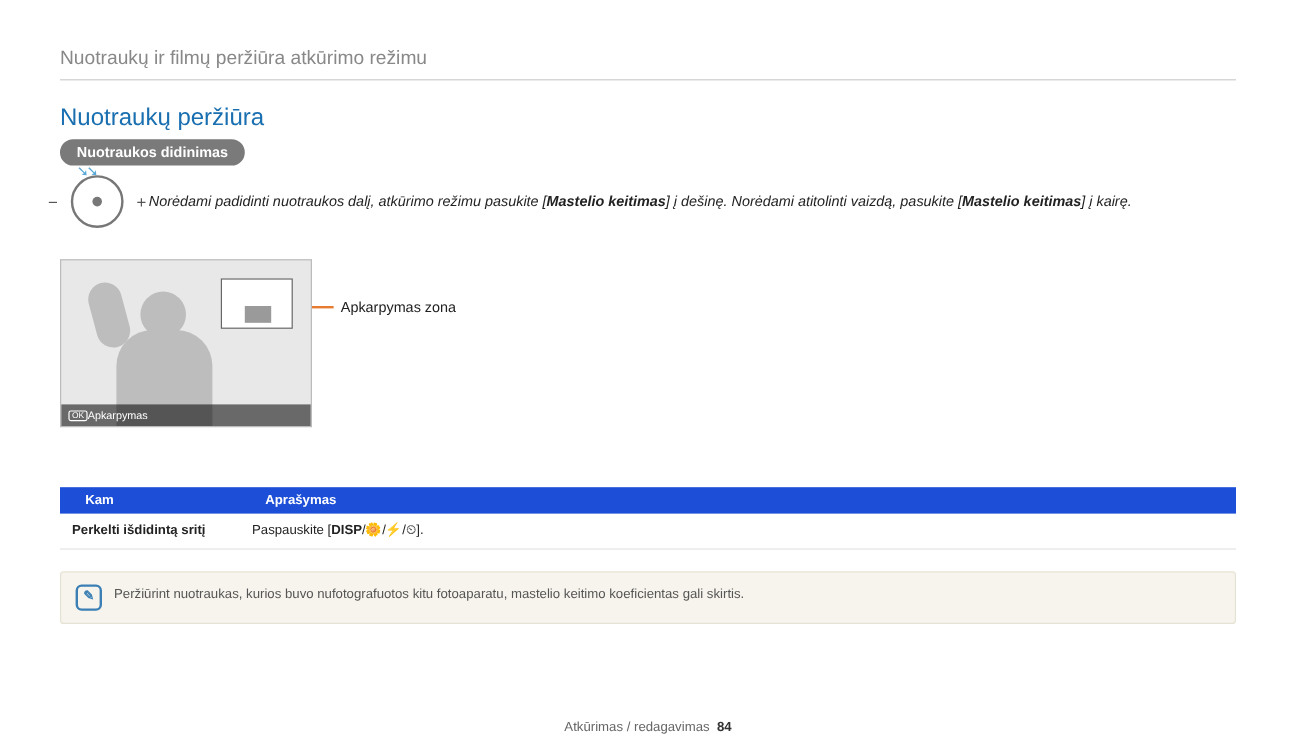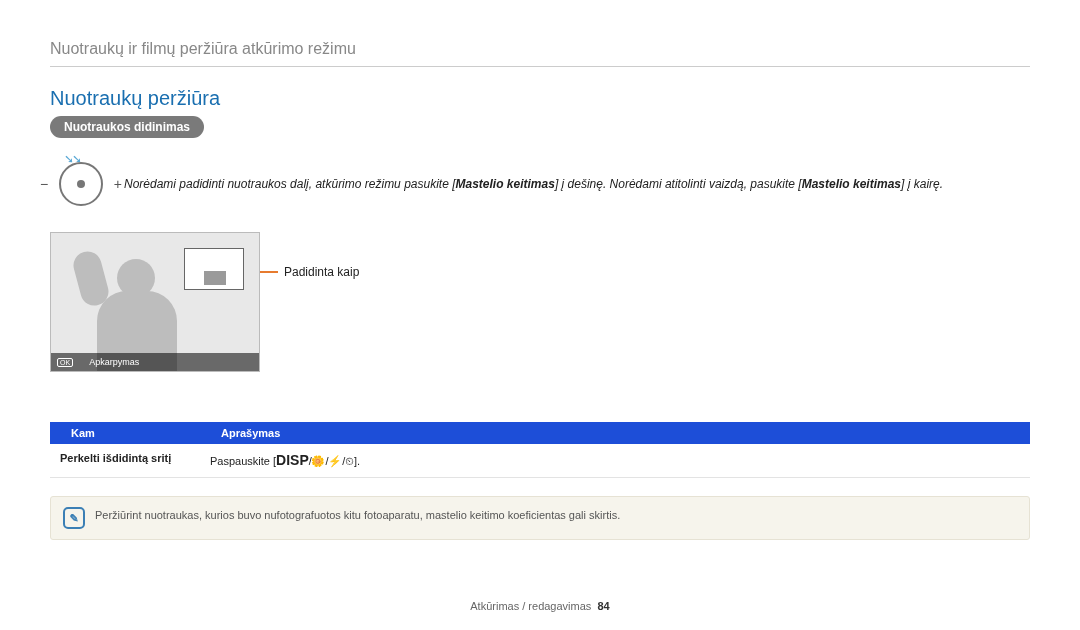--- a/index.html
+++ b/index.html
@@ -37,21 +37,20 @@
     margin-bottom: 14px;
   }
   .pill {
     display: inline-block;
     background: #7a7a7a;
     color: #fff;
     border-radius: 12px;
     padding: 4px 14px;
     font-size: 12px;
     font-weight: bold;
-    margin-bottom: 16px;
   }
   .zoom-row {
     display: flex;
     align-items: center;
     gap: 12px;
     margin-bottom: 18px;
   }
   .dial-wrap {
     flex-shrink: 0;
     position: relative;
@@ -162,21 +161,21 @@
     bottom: 0;
     left: 0;
     right: 0;
     height: 18px;
     background: rgba(0,0,0,0.55);
     color: #fff;
     font-size: 9px;
     display: flex;
     align-items: center;
     padding-left: 6px;
-    gap: 16px;
+    gap: 0;
   }
   .ok-tiny {
     border: 1px solid #fff;
     border-radius: 2px;
     font-size: 7px;
     padding: 0 2px;
   }
   .callout-line {
     width: 18px;
     height: 2px;
@@ -222,21 +221,21 @@
     display: inline-block;
     border: 1px solid #333;
     border-radius: 3px;
     font-size: 9px;
     padding: 0 2px;
     font-weight: bold;
     vertical-align: 1px;
   }
   .disp-inline {
     font-weight: bold;
-    font-size: 14px;
+    font-size: 11px;
   }
   .tiny-icons {
     font-size: 11px;
   }
 
   .note-box {
     margin-top: 18px;
     display: flex;
     gap: 10px;
     background: #f6f4ec;
@@ -308,21 +307,21 @@
         <div class="zoom-rect-big">
           <div class="zoom-rect-small"></div>
         </div>
         <div class="bottom-strip">
           <span class="ok-tiny">OK</span>
           <span>Apkarpymas</span>
         </div>
       </div>
       <div class="callout-anchor">
         <div class="callout-line"></div>
-        <div class="callout-label">Padidinta kaip</div>
+        <div class="callout-label">Apkarpymas zona</div>
       </div>
     </div>
   </div>
 
   <div class="right-col">
     <table>
       <thead>
         <tr>
           <th>Kam</th>
           <th>Aprašymas</th>

